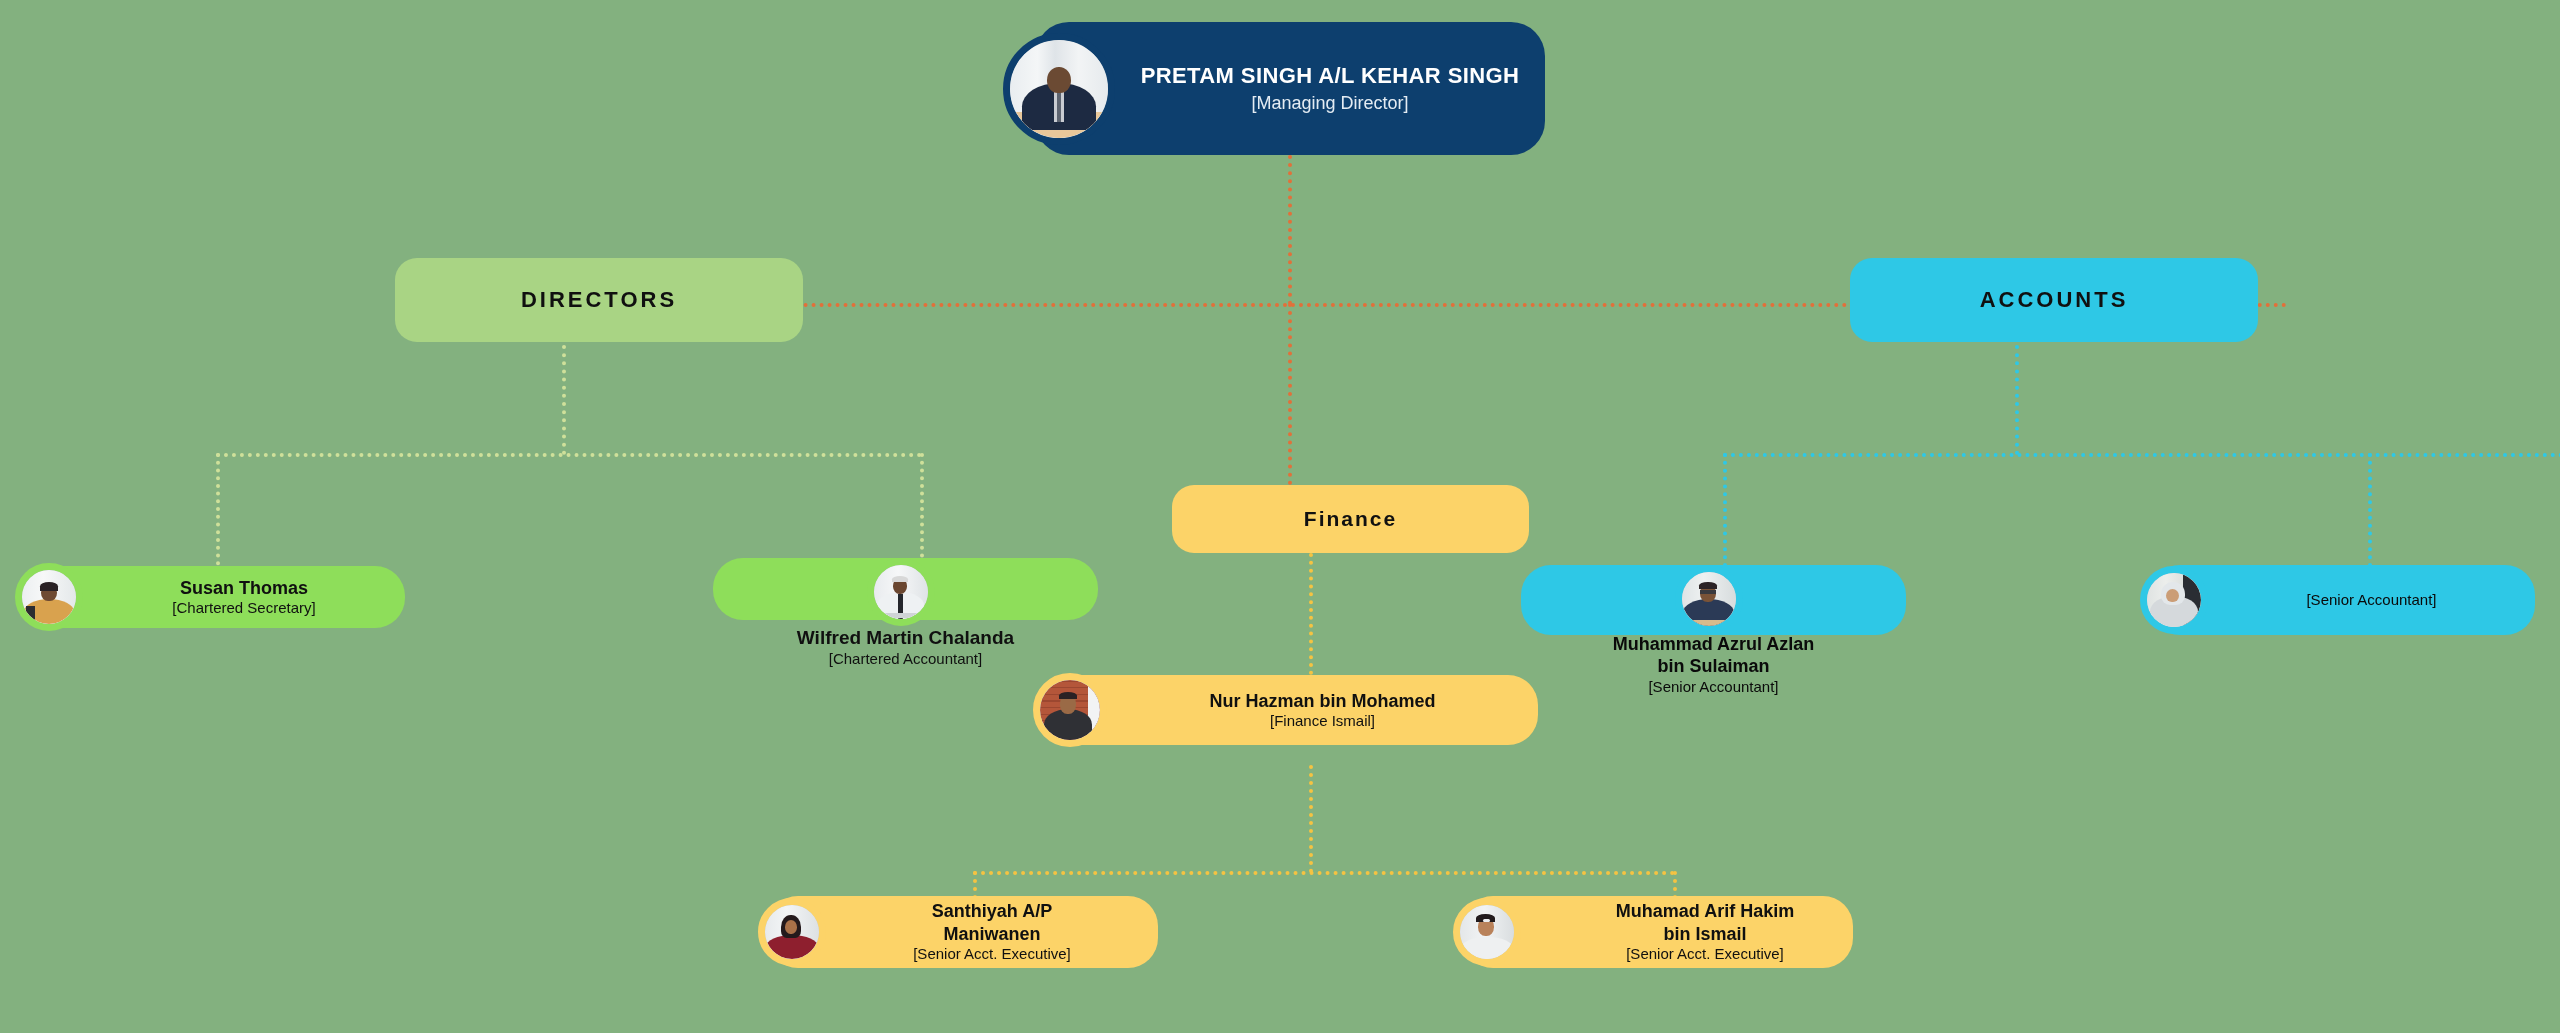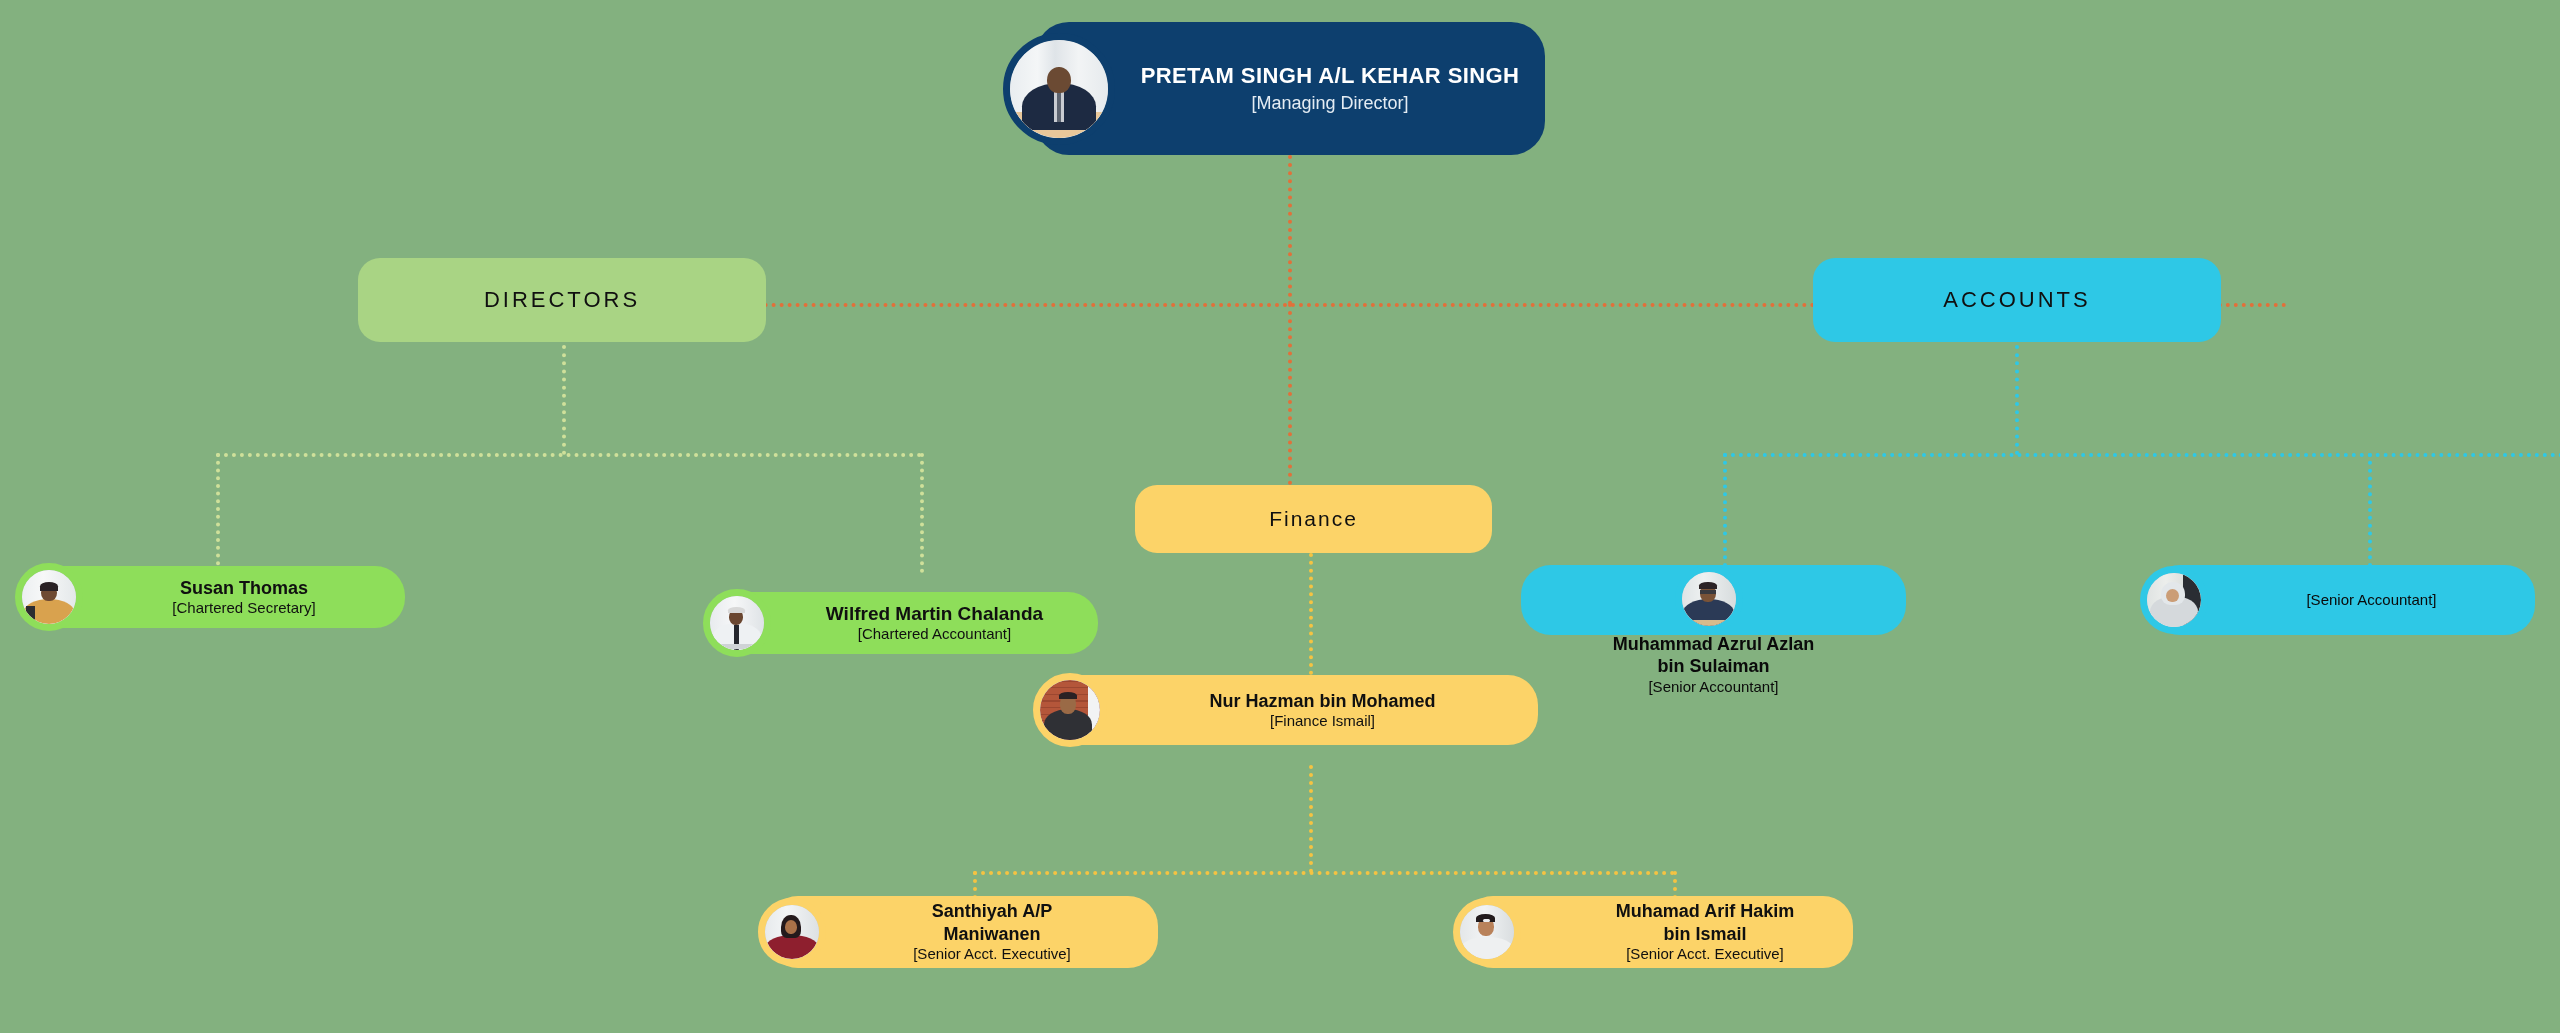--- a/index.html
+++ b/index.html
@@ -46,24 +46,25 @@
     display:block;
     font-weight:normal;
   }
 
   
   .dept{
     position:absolute;
     box-sizing:border-box;
     border-radius:22px;
     display:flex;align-items:center;justify-content:center;
-    font-weight:normal;
+    font-weight:bold;
     letter-spacing:3px;
     color:#101010;
     font-size:22px;
+    margin-left:37px;
   }
   .dept.sub{letter-spacing:2px;font-size:21px;}
 
   
   #md{
     left:1035px;top:22px;width:510px;height:133px;
     background:#0d3f6e;border-radius:34px;
     color:#ffffff;
   }
   #md .avatar{margin-left:-32px;}
@@ -173,21 +174,21 @@
           <div style="position:absolute;left:33%;width:34%;top:22%;height:16%;background:#2a2225;border-radius:50% 50% 0 0;"></div>
         </div>
       </div>
     </div>
     <div class="txt">
       <span class="nm">Susan Thomas</span>
       <span class="role">[Chartered Secretary]</span>
     </div>
   </div>
 
-  <div class="node lvl3 green-card wide" style="left:713px;top:592px;width:385px;">
+  <div class="node lvl3 green-card wide" style="left:713px;top:558px;width:385px;flex-direction:column;">
     <div class="avatar">
       <div class="ring">
         <div class="ph">
           <div class="bg" style="background:linear-gradient(90deg,#e8ebee 0%,#f6f7f8 45%,#dfe3e6 100%);"></div>
           <div class="body" style="left:6%;right:6%;bottom:0;height:50%;background:#eef1f3;"></div>
           <div style="position:absolute;left:45%;bottom:0;width:9%;height:46%;background:#24262c;"></div>
           <div class="head" style="left:36%;width:26%;top:24%;height:30%;background:#6a4630;"></div>
           <div style="position:absolute;left:34%;width:30%;top:20%;height:12%;background:#d8d8d8;border-radius:50% 50% 0 0;"></div>
           <div style="position:absolute;left:16%;right:16%;bottom:2%;height:10%;background:#cfd3d6;"></div>
         </div>

